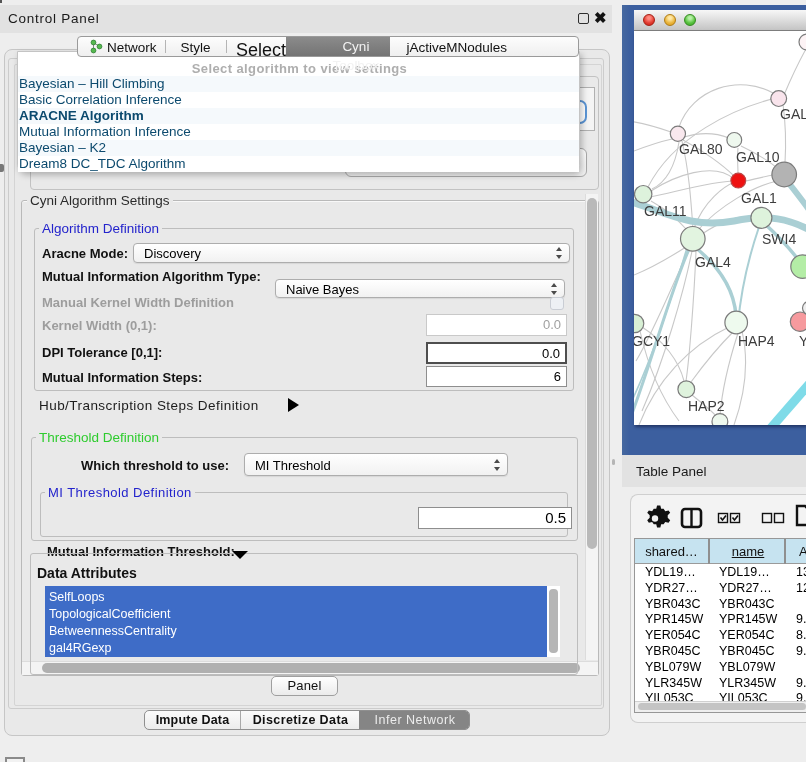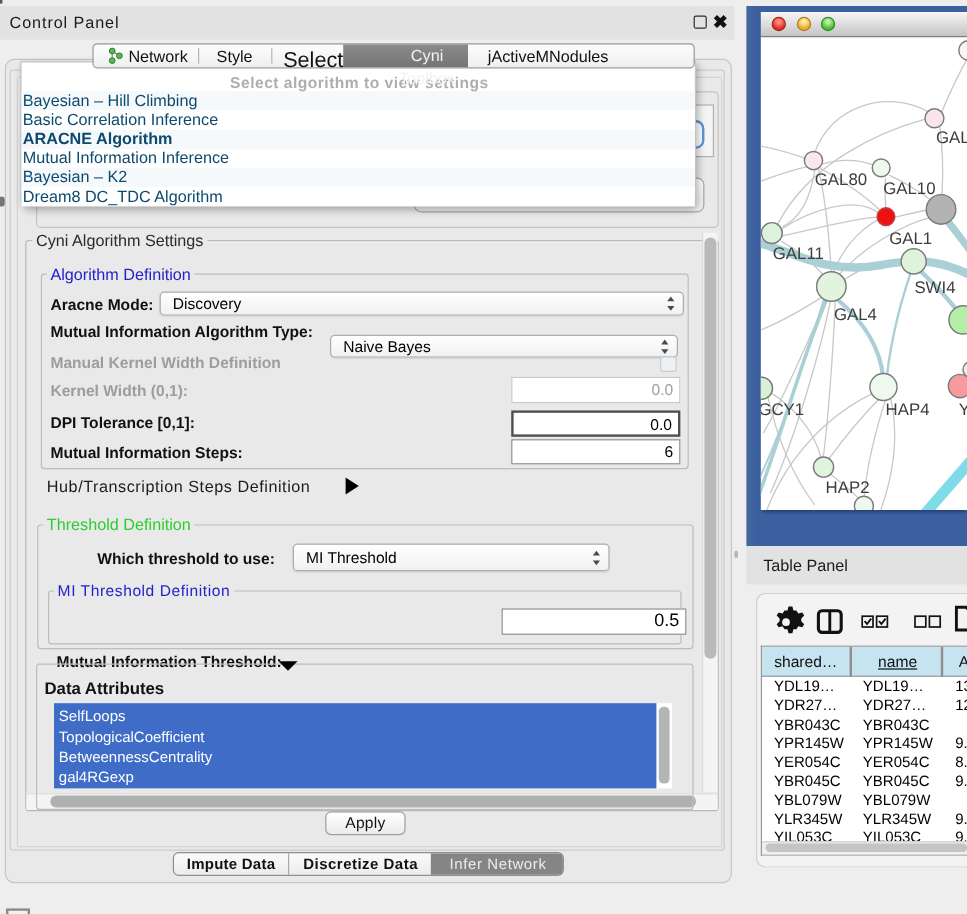--- a/index.html
+++ b/index.html
@@ -95,21 +95,21 @@
 
 <div class="abs" style="left:30px;top:553px;width:548px;height:122px;border:1px solid #bdbdbd;border-radius:3px;"></div>
 <div class="abs" style="left:232px;top:551px;width:0;height:0;border-top:8px solid #000;border-left:8.5px solid transparent;border-right:8.5px solid transparent;"></div>
 <div class="abs bold" style="left:37px;top:565px;font-size:14px;color:#111;">Data Attributes</div>
 
 <div class="abs" style="left:45px;top:586px;width:515px;height:71px;background:#ffffff;"></div>
 <div class="abs" style="left:45px;top:586px;width:502px;height:71px;background:#3e6cc7;"></div>
 <div class="abs" style="left:49px;top:589px;font-size:12.5px;color:#fff;line-height:17px;">SelfLoops<br>TopologicalCoefficient<br>BetweennessCentrality<br>gal4RGexp</div>
 <div class="abs" style="left:549px;top:589px;width:9px;height:64px;background:#b5b5b5;border-radius:4px;"></div>
 
-<div class="abs" style="left:271px;top:676px;width:67px;height:20px;background:linear-gradient(#ffffff,#ebebeb);border:1px solid #9f9f9f;border-radius:5px;text-align:center;font-size:13px;color:#111;line-height:18px;letter-spacing:0.2px;">Apply</div>
+<div class="abs" style="left:271px;top:676px;width:67px;height:20px;background:linear-gradient(#ffffff,#ebebeb);border:1px solid #9f9f9f;border-radius:5px;text-align:center;font-size:13px;color:#111;line-height:18px;letter-spacing:0.2px;">Panel</div>
 
 <div class="abs" style="left:144px;top:710px;width:326px;height:20px;border:1px solid #8f8f8f;border-radius:5px;background:linear-gradient(#fbfbfb,#ececec);overflow:hidden;padding-left:48px;">
   <div class="abs bold" style="left:0;top:0;width:96px;height:20px;text-align:center;line-height:19px;font-size:12.5px;color:#111;letter-spacing:0.2px;border-right:1px solid #a9a9a9;">Impute Data</div>
   <div class="abs bold" style="left:97px;top:0;width:117px;height:20px;text-align:center;line-height:19px;font-size:12.5px;color:#111;letter-spacing:0.4px;">Discretize Data</div>
   <div class="abs" style="left:214px;top:0;width:112px;height:20px;background:#858585;text-align:center;line-height:19px;font-size:12.5px;color:#ececec;letter-spacing:0.5px;">Infer Network</div>
 </div>
 
 <div id="tabbar" class="abs" style="z-index:20;left:77px;top:36px;width:502px;height:21px;border:1px solid #9a9a9a;border-radius:4px;background:linear-gradient(#fdfdfd,#efefef);">
   <svg class="abs" style="left:11px;top:2px;" width="15" height="15" viewBox="0 0 15 15">
     <line x1="4.5" y1="3.5" x2="10.5" y2="7.5" stroke="#888" stroke-width="1"></line>

